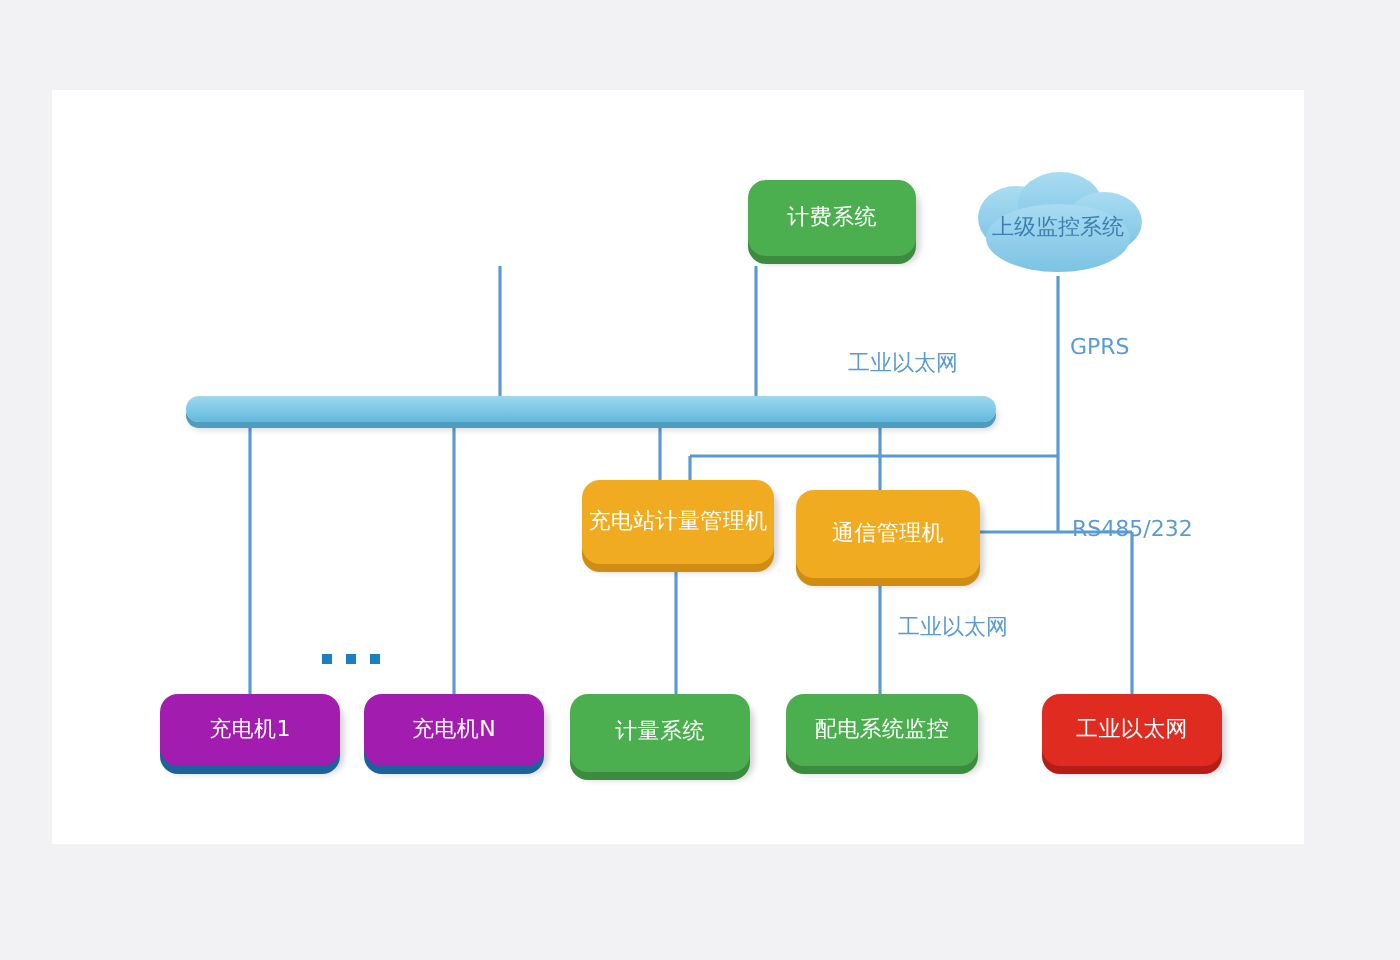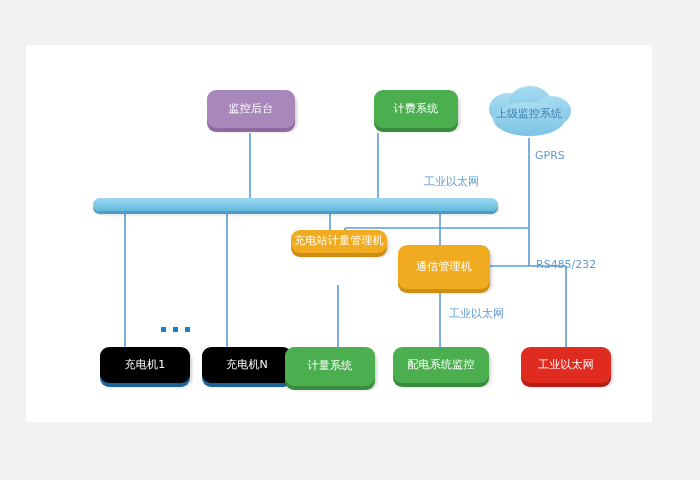--- a/index.html
+++ b/index.html
@@ -46,21 +46,21 @@
     color: #ffffff;
     font-size: 11px;
     letter-spacing: 0.2px;
     white-space: nowrap;
     text-align: center;
     line-height: 1.1;
   }
   .node.purple  { background: #a887bb; box-shadow: 0 4px 0 0 #8d6ba0, 2px 4px 3px rgba(0,0,0,0.18); }
   .node.green   { background: #4caf4f; box-shadow: 0 4px 0 0 #3b8c3e, 2px 4px 3px rgba(0,0,0,0.18); }
   .node.orange  { background: #f0ab20; box-shadow: 0 4px 0 0 #cf8d13, 2px 4px 3px rgba(0,0,0,0.18); }
-  .node.blue    { background: #000000; box-shadow: 0 4px 0 0 #1b639a, 2px 4px 3px rgba(0,0,0,0.18); margin-left: 20px; }
+  .node.blue    { background: #a21caf; box-shadow: 0 4px 0 0 #1b639a, 2px 4px 3px rgba(0,0,0,0.18); }
   .node.red     { background: #e02b20; box-shadow: 0 4px 0 0 #b61d16, 2px 4px 3px rgba(0,0,0,0.18); }
 
   .bus {
     position: absolute;
     border-radius: 8px;
     background: linear-gradient(180deg, #9ed8ef 0%, #7cc8e6 55%, #62b8db 100%);
     box-shadow: 0 3px 0 0 #4f9dbe, 1px 4px 3px rgba(0,0,0,0.15);
   }
   .cloud {
     position: absolute;
@@ -115,23 +115,20 @@
       <line x1="345" y1="228" x2="345" y2="245"></line>
 
       <line x1="338" y1="285" x2="338" y2="347"></line>
       <line x1="440" y1="285" x2="440" y2="347"></line>
 
       <line x1="489" y1="266" x2="566" y2="266"></line>
       <line x1="566" y1="266" x2="566" y2="347"></line>
     </g>
   </svg>
 
-  <div class="node purple" style="left:207px; top:90px; width:88px; height:38px;">
-    <span>监控后台</span>
-  </div>
 
   <div class="node green" style="left:336px; top:90px; width:84px; height:38px;margin-left:38px;">
     <span>计费系统</span>
   </div>
 
   <div class="cloud" style="left:478px; top:85px; width:102px; height:56px;">
     <svg width="102" height="56" viewBox="0 0 102 56">
       <defs>
         <linearGradient id="cg" x1="0" y1="0" x2="0" y2="1">
           <stop offset="0%" stop-color="#a9dcf2"></stop>
@@ -145,23 +142,23 @@
         <ellipse cx="51" cy="34" rx="36" ry="17"></ellipse>
       </g>
     </svg>
     <span>上级监控系统</span>
   </div>
 
   <div class="bus" style="left:93px; top:198px; width:405px; height:13px;"></div>
 
   <div class="wire-label" style="left:424px; top:174px;">工业以太网</div>
 
-  <div class="wire-label" style="left:535px; top:149px;">GPRS</div>
+  <div class="wire-label" style="left:535px; top:167px;">GPRS</div>
 
-  <div class="node orange" style="left:291px; top:230px; width:96px; height:23px;">
+  <div class="node orange" style="left:291px; top:240px; width:96px; height:42px;">
     <span>充电站计量管理机</span>
   </div>
 
   <div class="node orange" style="left:398px; top:245px; width:92px; height:44px;">
     <span>通信管理机</span>
   </div>
 
   <div class="wire-label" style="left:536px; top:258px;text-align:center;">RS485/232</div>
 
   <div class="wire-label" style="left:449px; top:306px;">工业以太网</div>

